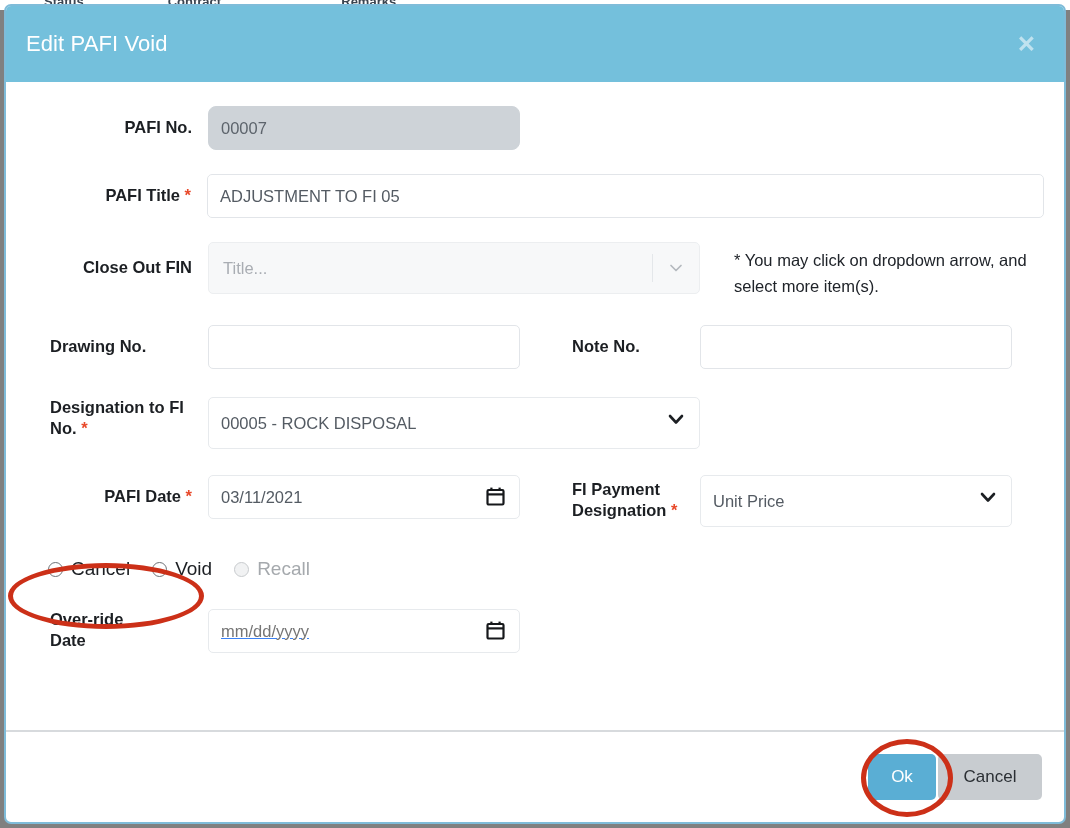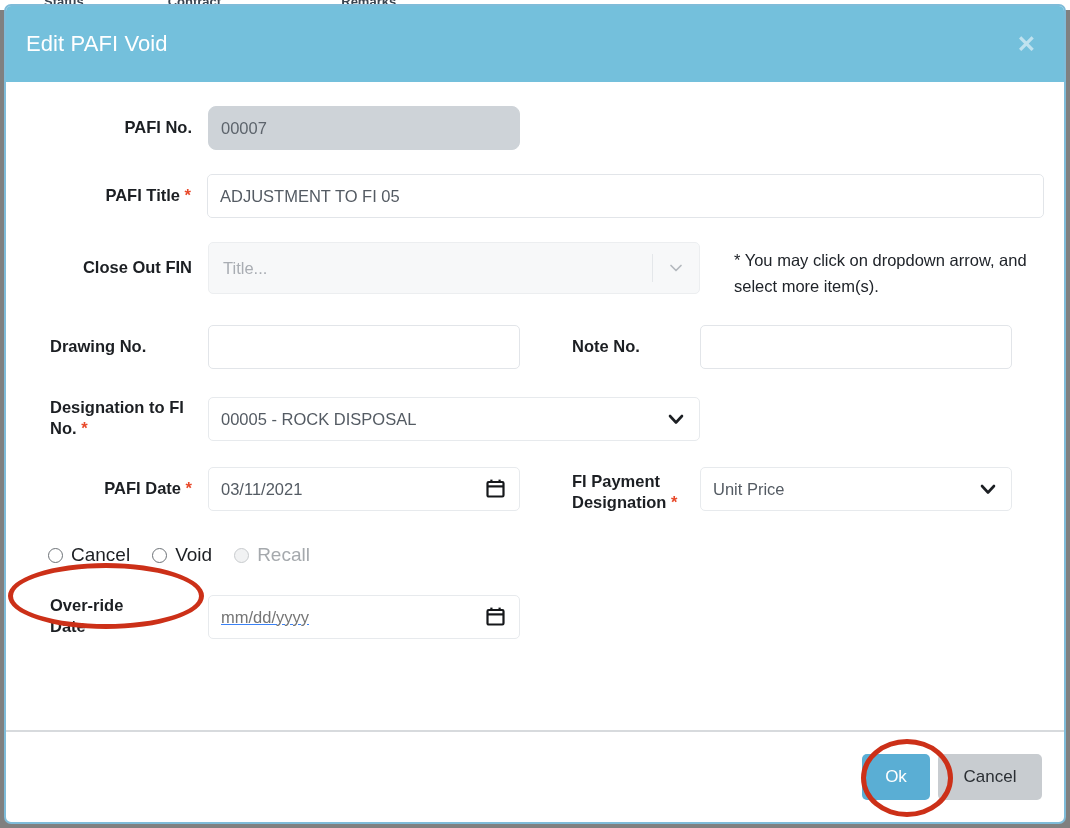--- a/index.html
+++ b/index.html
@@ -167,21 +167,21 @@
     display: flex;
     align-items: center;
     justify-content: center;
     color: #b4b9be;
   }
 
   
   .sel-wrap { position: relative; width: 100%; }
   .sel {
     width: 100%;
-    height: 44px;
+    height: 52px;
     border: 1px solid #e7eaed;
     border-radius: 5px;
     background: #ffffff;
     font-size: 16.5px;
     color: #545b63;
     padding: 0 42px 0 12px;
     font-family: "Liberation Sans", sans-serif;
     appearance: none;
     -webkit-appearance: none;
     outline: none;
@@ -284,21 +284,21 @@
     height: 78px;
   }
 
   .modal-footer {
     flex: 0 0 auto;
     border-top: 2px solid #d7dadd;
     padding: 22px 22px 22px 0;
     display: flex;
     justify-content: flex-end;
     align-items: center;
-    gap: 6px;
+    gap: 0;
     margin-top: 46px;
   }
   .btn {
     height: 46px;
     min-width: 66px;
     border: none;
     border-radius: 5px;
     font-size: 17px;
     font-family: "Liberation Sans", sans-serif;
     cursor: pointer;

